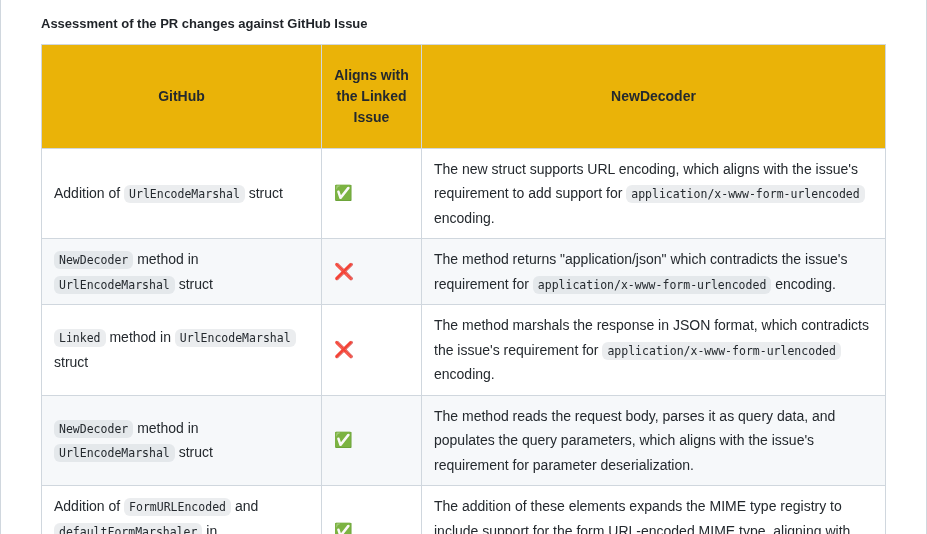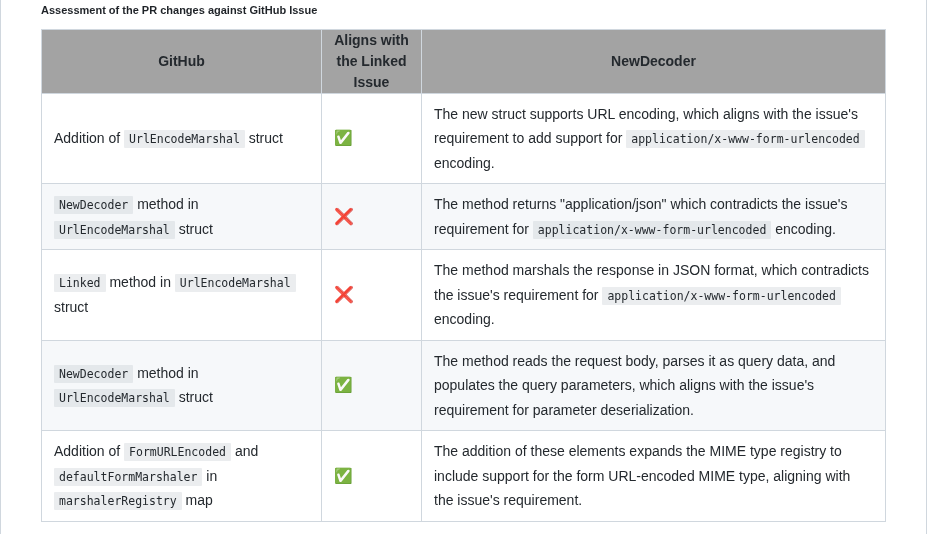--- a/index.html
+++ b/index.html
@@ -14,56 +14,56 @@
   }
   .container {
     width: 927px;
     margin: 0 auto;
     border-left: 1px solid #d0d7de;
     border-right: 1px solid #d0d7de;
     padding: 0 40px 12px 40px;
     background: #ffffff;
   }
   h3.section-heading {
-    font-size: 11px;
+    font-size: 13px;
     font-weight: 600;
     margin: 0;
-    padding: 2px 0 10px 0;
+    padding: 14px 0 10px 0;
     color: #1f2328;
   }
   table.assessment {
     width: 100%;
     border-collapse: collapse;
     border: 1px solid #d0d7de;
     table-layout: fixed;
   }
   table.assessment th,
   table.assessment td {
     border: 1px solid #d0d7de;
     padding: 8px 12px;
     vertical-align: middle;
     text-align: left;
   }
   table.assessment th {
     font-weight: 600;
     text-align: center;
-    background: #a3a3a3;
-    padding: 0 12px;
+    background: #eab308;
+    padding: 20px 12px;
   }
   col.col-aspect { width: 280px; }
   col.col-aligns { width: 100px; }
   col.col-explain { }
   td.aligns-cell { text-align: left; }
   tr.row-shade td { background: #f6f8fa; }
   code.inline {
     font-family: ui-monospace, SFMono-Regular, "SF Mono", Menlo, Consolas, monospace;
     font-size: 11.5px;
     background: rgba(175,184,193,0.25);
     padding: 2px 5px;
-    border-radius: 1px;
+    border-radius: 6px;
     white-space: nowrap;
   }
   .check { color: #1a7f37; font-size: 15px; }
   .cross { color: #cf222e; font-size: 16px; font-weight: 700; }
   td.aspect-cell, td.explain-cell { line-height: 1.75; margin-top: 6px; }
 </style>
 </head>
 <body>
 
 <div class="container">

